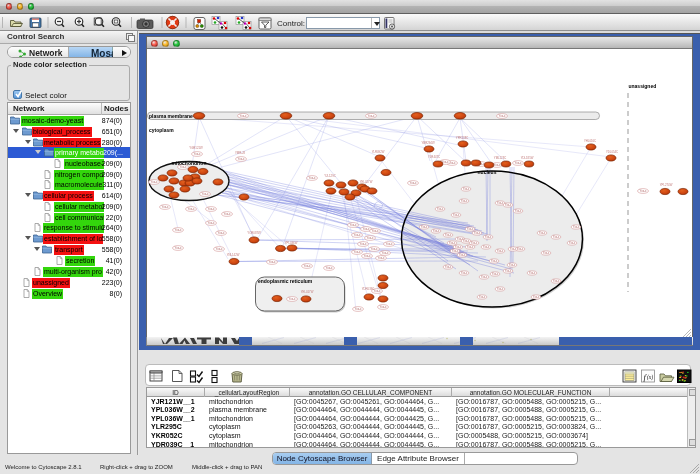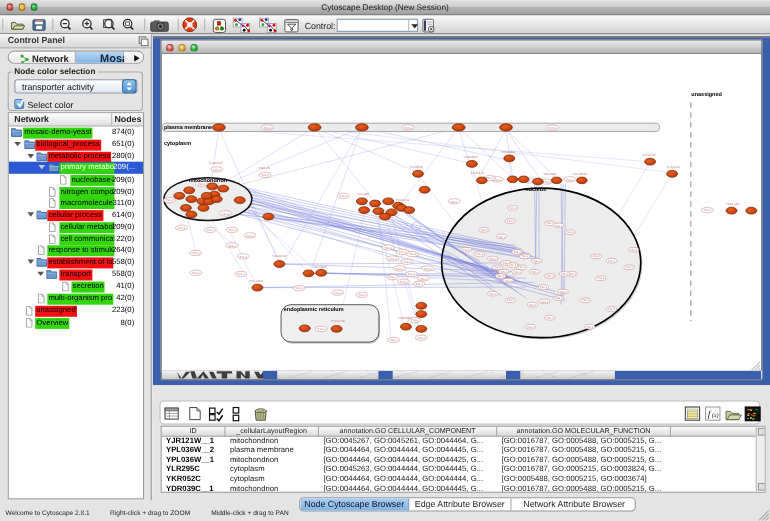--- a/index.html
+++ b/index.html
@@ -1,21 +1,20 @@
 <!DOCTYPE html>
 <html><head><meta charset="utf-8"><style>
 *{margin:0;padding:0;box-sizing:border-box;}
 body{font-family:"Liberation Sans",sans-serif;width:700px;height:474px;overflow:hidden;position:relative;background:#e8e8e8;}
 .abs{position:absolute;}
 </style></head><body>
 <div class="abs" style="left:0;top:0;width:700px;height:14px;background:linear-gradient(#e2e2e2,#cdcdcd 45%,#b3b3b3 50%,#a2a2a2);border-bottom:1px solid #5f5f5f;">
 <div class="abs" style="left:5.5px;top:3px;width:6.5px;height:6.5px;border-radius:50%;background:radial-gradient(circle at 35% 30%, #fff3, #ff5f52 40%, #b03830);border:0.5px solid #00000055;"></div>
 <div class="abs" style="left:16.5px;top:3px;width:6.5px;height:6.5px;border-radius:50%;background:radial-gradient(circle at 35% 30%, #fff3, #ffbd2e 40%, #c08a1e);border:0.5px solid #00000055;"></div>
 <div class="abs" style="left:27.5px;top:3px;width:6.5px;height:6.5px;border-radius:50%;background:radial-gradient(circle at 35% 30%, #fff3, #28c940 40%, #1d8f2c);border:0.5px solid #00000055;"></div>
-<div class="abs" style="left:0;top:1.5px;width:700px;text-align:center;font-size:7.5px;color:#1c1c1c;">Cytoscape Desktop (New Session)</div>
 </div>
 <div class="abs" style="left:0;top:14px;width:700px;height:17px;background:linear-gradient(#fafafa,#d4d4d4);border-bottom:1px solid #8f8f8f;">
 <svg width="400" height="17" viewBox="0 0 400 17" style="position:absolute;left:0;top:0">
       <line x1="2.5" y1="3" x2="2.5" y2="14" stroke="#b5b5b5" stroke-width="1"></line>
       <line x1="48" y1="3" x2="48" y2="14" stroke="#b5b5b5" stroke-width="1"></line>
       <line x1="131.5" y1="3" x2="131.5" y2="14" stroke="#b5b5b5" stroke-width="1"></line>
       <line x1="162" y1="3" x2="162" y2="14" stroke="#b5b5b5" stroke-width="1"></line>
       <line x1="186" y1="3" x2="186" y2="14" stroke="#b5b5b5" stroke-width="1"></line>
       <g stroke="#4a4a2a" stroke-width="0.8" fill="#d8d8a8">
         <path d="M10.5 12.5 L10.5 6.5 L14 6.5 L15 8 L21 8 L21 12.5 Z"></path>
@@ -90,21 +89,21 @@
       <circle cx="392" cy="12.5" r="1" fill="#555"></circle>
     </svg>
 <div class="abs" style="left:277px;top:5px;font-size:8px;color:#222;">Control:</div>
 <div class="abs" style="left:306px;top:3px;width:74px;height:12px;background:#fff;border:1px solid #8899aa;">
       <div class="abs" style="left:64px;top:0;width:1px;height:10px;background:#bbb;"></div>
       <div class="abs" style="left:66.5px;top:3.5px;width:0;height:0;border-left:3px solid transparent;border-right:3px solid transparent;border-top:4px solid #222;"></div>
     </div>
 </div>
 <div class="abs" style="left:0;top:31px;width:138px;height:424px;background:#e4e4e4;border-right:1px solid #9a9a9a;">
 <div class="abs" style="left:0;top:0;width:137px;height:13px;background:linear-gradient(#f5f5f5,#d8d8d8);border-bottom:1px solid #aaa;">
-      <div class="abs" style="left:7px;top:1px;font-size:8px;font-weight:bold;color:#333;">Control Panel</div>
+      <div class="abs" style="left:7px;top:1px;font-size:8px;font-weight:bold;color:#333;">Control Search</div>
       <div class="abs" style="left:126px;top:2px;width:7px;height:7px;border:1px solid #777;background:#eee;"></div>
       <div class="abs" style="left:128px;top:4px;width:7px;height:7px;border:1px solid #777;background:#f8f8f8;"></div>
     </div>
 <div class="abs" style="left:7px;top:15px;width:124px;height:12px;background:#fff;border:1px solid #9a9a9a;border-radius:6px;overflow:hidden;">
       <div class="abs" style="left:0;top:0;width:61px;height:12px;background:linear-gradient(#fdfdfd,#e4e4e4);border-right:1px solid #aaa;">
         <svg width="9" height="10" viewBox="0 0 9 10" style="position:absolute;left:10px;top:1.5px">
           <circle cx="2" cy="2" r="1.5" fill="#3a3"></circle>
           <circle cx="6.5" cy="5" r="1.5" fill="#3a3"></circle>
           <circle cx="2.5" cy="8" r="1.5" fill="#3a3"></circle>
           <path d="M2 2 L6.5 5 L2.5 8" stroke="#3a3" stroke-width="0.8" fill="none"></path>
@@ -113,29 +112,20 @@
       </div>
       <div class="abs" style="left:61px;top:0;width:44px;height:12px;background:linear-gradient(#b8d7f5,#79aee4);border-right:1px solid #8aa;">
         <span style="position:absolute;left:22px;top:1px;font-size:10px;font-weight:bold;color:#123;">Mosaic</span>
       </div>
       <div class="abs" style="left:105px;top:0;width:19px;height:12px;background:linear-gradient(#fdfdfd,#e4e4e4);">
         <div class="abs" style="left:9px;top:2.5px;width:0;height:0;border-top:3.5px solid transparent;border-bottom:3.5px solid transparent;border-left:5px solid #111;"></div>
       </div>
     </div>
 <div class="abs" style="left:7px;top:34px;width:123px;height:36px;border:1px solid #aaa;border-radius:3px;"></div>
 <div class="abs" style="left:11px;top:29px;background:#e4e4e4;padding:0 2px;font-size:7.5px;font-weight:bold;color:#222;">Node color selection</div>
-<div class="abs" style="left:13px;top:41px;width:112px;height:13px;background:linear-gradient(#fff,#dfe6ee);border:1px solid #99a;border-radius:3px;">
-      <span style="position:absolute;left:6px;top:1.5px;font-size:8px;color:#111;">transporter activity</span>
-      <div class="abs" style="right:0px;top:-1px;width:13px;height:13px;background:linear-gradient(#8ec0ef,#4a8ed8);border-radius:3px;border:1px solid #369;">
-        <svg width="11" height="11" viewBox="0 0 11 11" style="position:absolute;left:0;top:0">
-          <path d="M5.5 1.5 L8 4.5 L3 4.5 Z" fill="#fff"></path>
-          <path d="M5.5 9.5 L8 6.5 L3 6.5 Z" fill="#fff"></path>
-        </svg>
-      </div>
-    </div>
 <div class="abs" style="left:13px;top:59px;width:9px;height:9px;background:linear-gradient(#9cc8f2,#5795d6);border:1px solid #47a;border-radius:2px;">
       <svg width="9" height="10" viewBox="0 0 9 10" style="position:absolute;left:0;top:-2px">
         <path d="M2 5 L4 7.5 L7.5 1.5" stroke="#fff" stroke-width="1.6" fill="none"></path>
       </svg>
     </div>
 <div class="abs" style="left:25px;top:60px;font-size:8px;color:#111;">Select color</div>
 <div class="abs" style="left:7px;top:71px;width:124px;height:352px;background:#fff;border:1px solid #999;overflow:hidden;">
 <div class="abs" style="left:0;top:0;width:122px;height:12px;background:linear-gradient(#fdfdfd,#e0e0e0);border-bottom:1px solid #aaa;">
         <span style="position:absolute;left:5px;top:1px;font-size:8px;font-weight:bold;color:#222;">Network</span>
         <span style="position:absolute;left:96px;top:1px;font-size:8px;font-weight:bold;color:#222;">Nodes</span>
@@ -819,21 +809,20 @@
       </div>
 <div class="abs" style="left:540px;top:0;width:9px;height:59px;background:#eee;border-left:1px solid #bbb;">
         <div class="abs" style="left:1px;top:1px;width:7px;height:7px;background:#ddd;border:0.5px solid #999;"></div>
         <div class="abs" style="left:1px;top:51px;width:7px;height:7px;background:#ddd;border:0.5px solid #999;"></div>
       </div>
 </div>
 </div>
 <div class="abs" style="left:272px;top:452px;width:306px;height:13px;background:#fff;border:1px solid #999;border-radius:4px;overflow:hidden;font-size:8px;z-index:5;">
     <div class="abs" style="left:0;top:0;width:99px;height:13px;background:linear-gradient(#a8cdf0,#7cb0e4);border-right:1px solid #89a;text-align:center;line-height:12px;color:#112;">Node Cytoscape Browser</div>
     <div class="abs" style="left:99px;top:0;width:93px;height:13px;border-right:1px solid #aaa;text-align:center;line-height:12px;color:#222;">Edge Attribute Browser</div>
-    <div class="abs" style="left:192px;top:0;width:114px;height:13px;text-align:center;line-height:12px;color:#222;">Network Attribute Browser</div>
   </div>
 <div class="abs" style="left:0;top:455px;width:700px;height:19px;background:#e4e4e4;">
     <span style="position:absolute;left:5px;top:9px;font-size:6px;color:#222;">Welcome to Cytoscape 2.8.1</span>
     <span style="position:absolute;left:100px;top:9px;font-size:6px;color:#222;">Right-click + drag to ZOOM</span>
     <span style="position:absolute;left:192px;top:9px;font-size:6px;color:#222;">Middle-click + drag to PAN</span>
 <svg width="12" height="12" viewBox="0 0 12 12" style="position:absolute;left:688px;top:7px">
       <line x1="2" y1="11" x2="11" y2="2" stroke="#aaa" stroke-width="1"></line>
       <line x1="5" y1="11" x2="11" y2="5" stroke="#aaa" stroke-width="1"></line>
       <line x1="8" y1="11" x2="11" y2="8" stroke="#aaa" stroke-width="1"></line>
     </svg>

